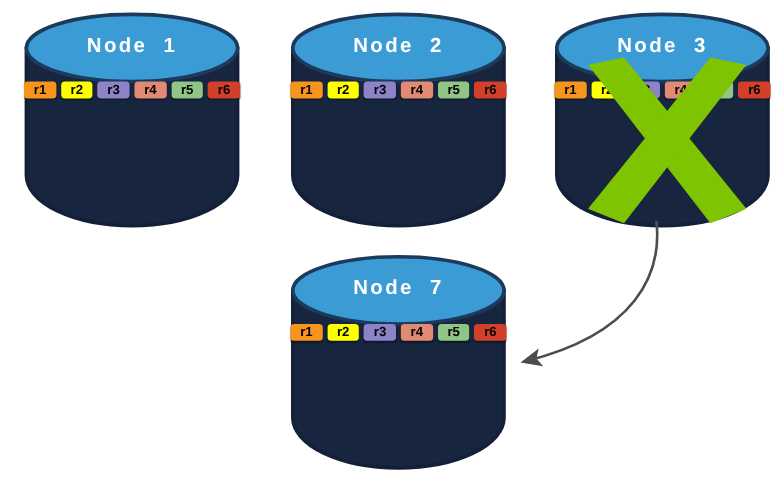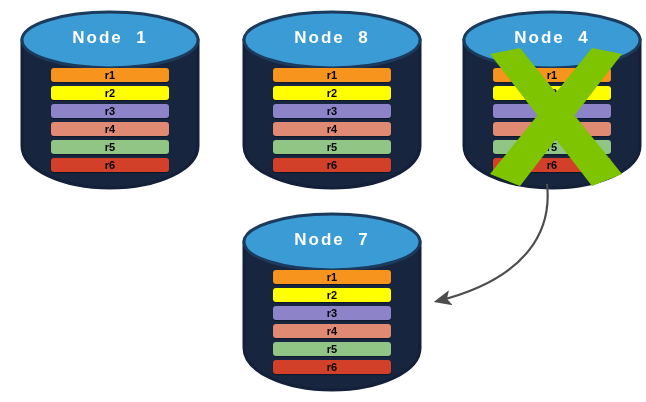--- a/index.html
+++ b/index.html
@@ -35,21 +35,20 @@
     letter-spacing: 2px;
     font-family: "Liberation Sans", sans-serif;
     pointer-events: none;
     white-space: pre;
   }
   .rows {
     position: absolute;
     left: 0;
     width: 100%;
     display: flex;
-    flex-direction: column;
     align-items: center;
     gap: 4px;
   }
   .row-bar {
     width: 118px;
     height: 14px;
     border-radius: 3px;
     color: #000000;
     font-weight: bold;
     font-size: 11px;
@@ -90,37 +89,37 @@
       <div class="row-bar" style="background:#90c585;">r5</div>
       <div class="row-bar" style="background:#d2402a;">r6</div>
     </div>
   </div>
 
   <div class="node" style="left:242px; top:6px; width:180px; height:180px;">
     <svg width="180" height="180" viewBox="0 0 180 180">
       <path d="M2,34 L2,140 A88,42 0 0 0 178,140 L178,34 Z" fill="#17253f" stroke="#14203a" stroke-width="3"></path>
       <ellipse cx="90" cy="34" rx="88" ry="28" fill="#3a9bd5" stroke="#1b3a5c" stroke-width="3"></ellipse>
     </svg>
-    <div class="node-title" style="top:22px;">Node  8</div>
+    <div class="node-title" style="top:22px;">Node  2</div>
     <div class="rows" style="top:62px;">
       <div class="row-bar" style="background:#f7941d;">r1</div>
       <div class="row-bar" style="background:#ffff00;">r2</div>
       <div class="row-bar" style="background:#8d83c8;">r3</div>
       <div class="row-bar" style="background:#e08a73;">r4</div>
       <div class="row-bar" style="background:#90c585;">r5</div>
       <div class="row-bar" style="background:#d2402a;">r6</div>
     </div>
   </div>
 
   <div class="node" style="left:462px; top:6px; width:180px; height:180px;">
     <svg width="180" height="180" viewBox="0 0 180 180">
       <path d="M2,34 L2,140 A88,42 0 0 0 178,140 L178,34 Z" fill="#17253f" stroke="#14203a" stroke-width="3"></path>
       <ellipse cx="90" cy="34" rx="88" ry="28" fill="#3a9bd5" stroke="#1b3a5c" stroke-width="3"></ellipse>
     </svg>
-    <div class="node-title" style="top:22px;">Node  4</div>
+    <div class="node-title" style="top:22px;">Node  3</div>
     <div class="rows" style="top:62px;">
       <div class="row-bar" style="background:#f7941d;">r1</div>
       <div class="row-bar" style="background:#ffff00;">r2</div>
       <div class="row-bar" style="background:#8d83c8;">r3</div>
       <div class="row-bar" style="background:#e08a73;">r4</div>
       <div class="row-bar" style="background:#90c585;">r5</div>
       <div class="row-bar" style="background:#d2402a;">r6</div>
     </div>
 
     <div class="x-overlay" style="left:20px; top:40px; width:148px; height:148px;">

